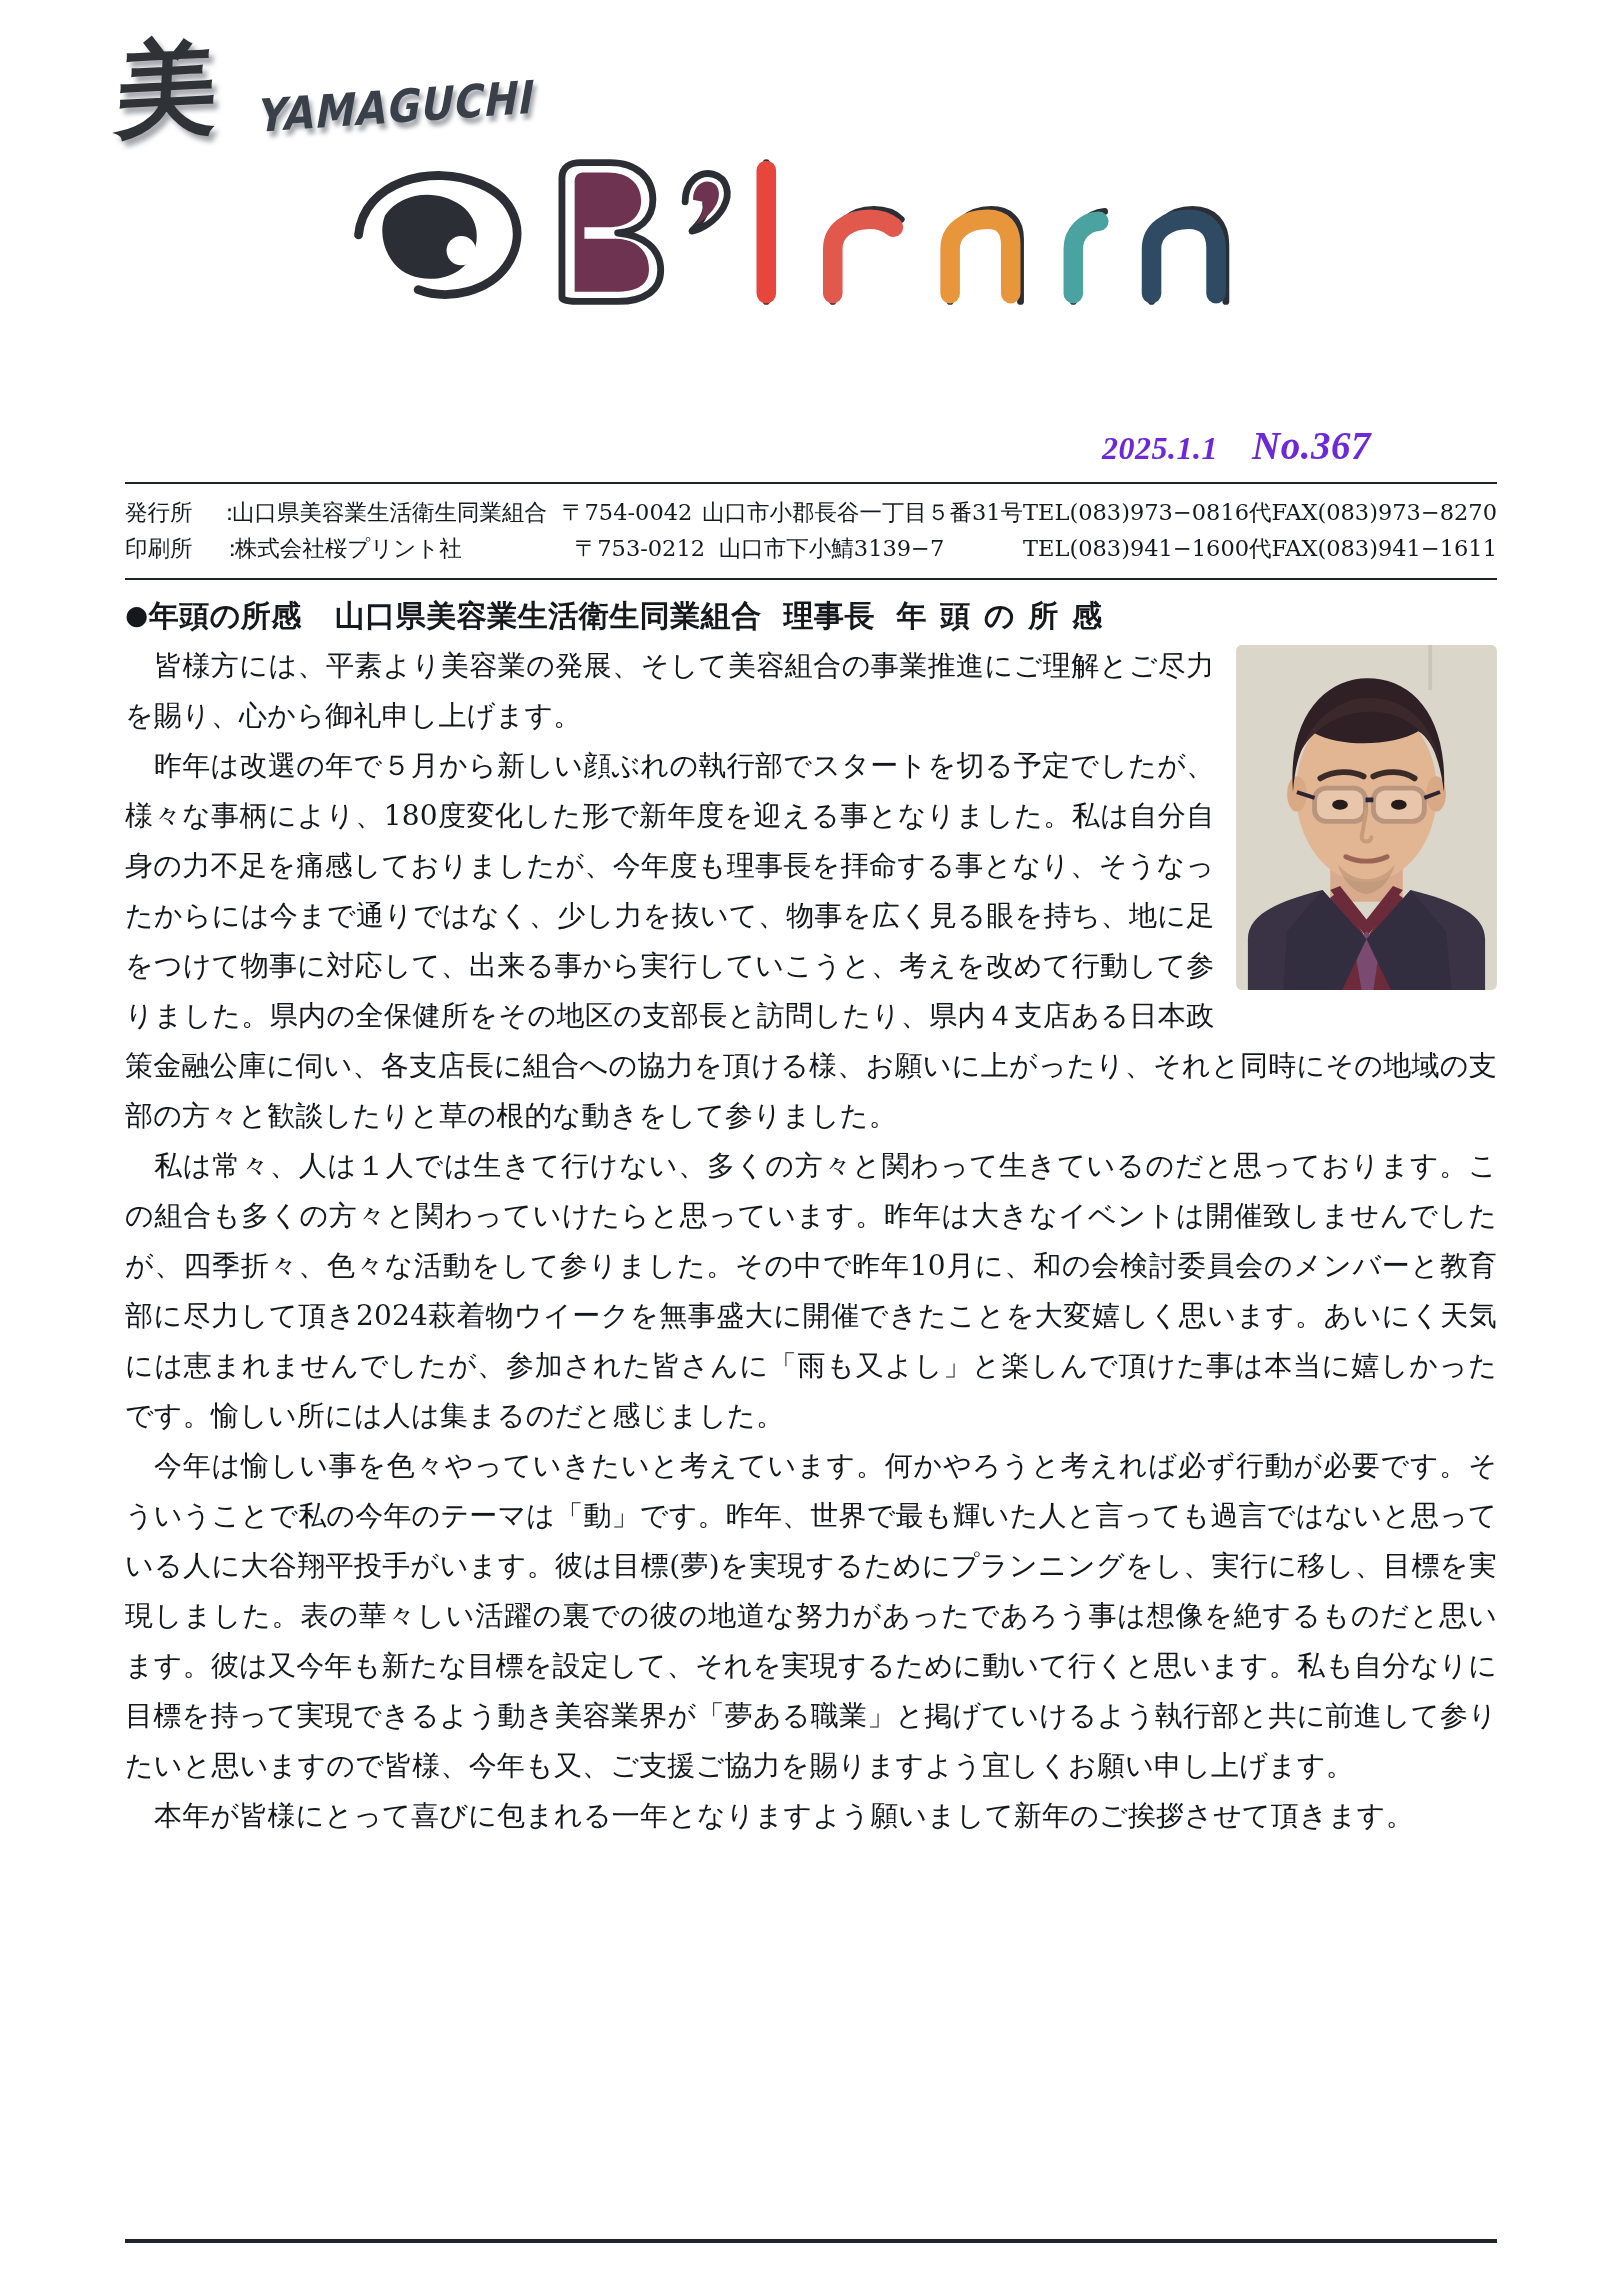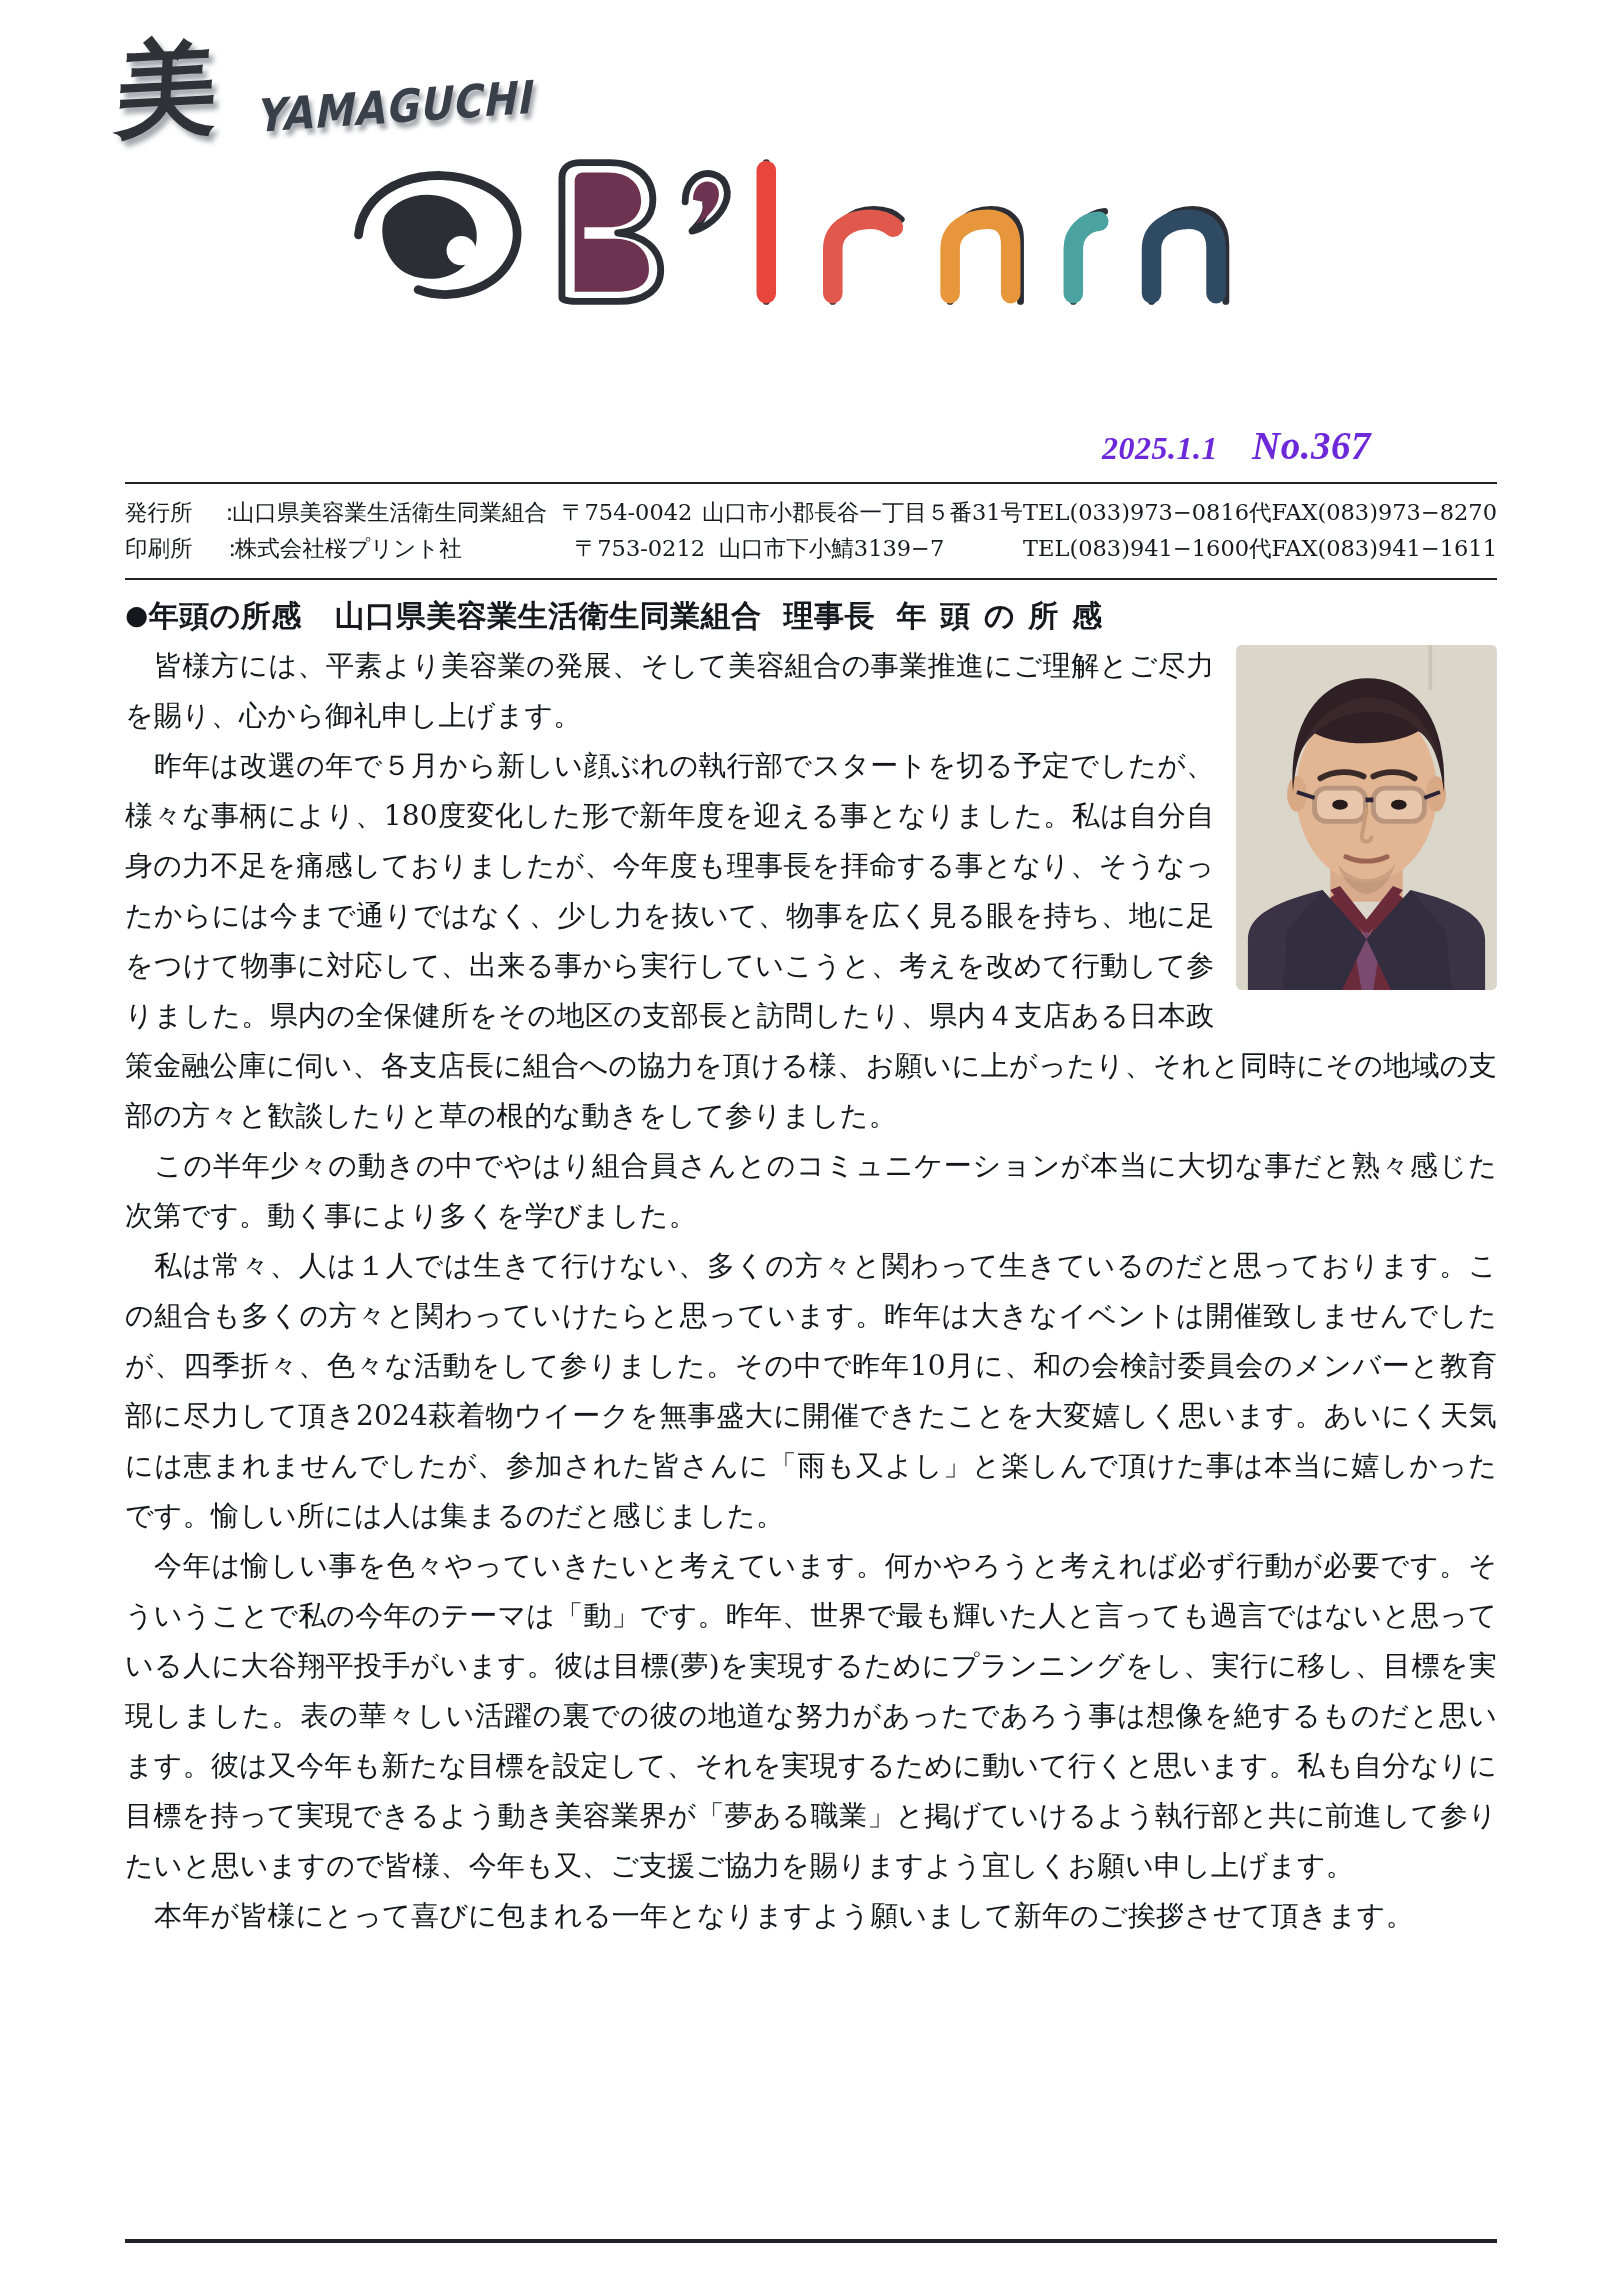--- a/index.html
+++ b/index.html
@@ -258,21 +258,21 @@
   </div>
 
   <div class="imprint">
 
     <div class="imprint-row">
       <span class="imp-label">発行所</span>
       <span class="imp-colon">：</span>
       <span class="imp-org">山口県美容業生活衛生同業組合</span>
       <span class="imp-zip">〒754-0042</span>
       <span class="imp-addr">山口市小郡長谷一丁目５番31号</span>
-      <span class="imp-tel">TEL(033)973−0816代</span>
+      <span class="imp-tel">TEL(083)973−0816代</span>
       <span class="imp-fax">FAX(083)973−8270</span>
     </div>
 
     <div class="imprint-row">
       <span class="imp-label">印刷所</span>
       <span class="imp-colon">：</span>
       <span class="imp-org">株式会社桜プリント社</span>
       <span class="imp-zip">〒753-0212</span>
       <span class="imp-addr">山口市下小鯖3139−7</span>
       <span class="imp-tel">TEL(083)941−1600代</span>
@@ -330,21 +330,20 @@
           <path d="M133 168 L128 196 C 128 202, 138 202, 138 196" stroke="#c79a78" stroke-width="4" fill="none" stroke-linecap="round"></path>
 
           <path d="M112 216 C 124 222, 142 222, 154 216" stroke="#9c6454" stroke-width="5" fill="none" stroke-linecap="round"></path>
 
           <path d="M104 224 C 120 244, 146 244, 162 224 C 156 246, 140 254, 133 254 C 126 254, 110 246, 104 224 Z" fill="#b08a6e" opacity="0.5"></path>
         </svg>
       </div>
 
       <p>皆様方には、平素より美容業の発展、そして美容組合の事業推進にご理解とご尽力を賜り、心から御礼申し上げます。</p>
       <p>昨年は改選の年で５月から新しい顔ぶれの執行部でスタートを切る予定でしたが、様々な事柄により、180度変化した形で新年度を迎える事となりました。私は自分自身の力不足を痛感しておりましたが、今年度も理事長を拝命する事となり、そうなったからには今まで通りではなく、少し力を抜いて、物事を広く見る眼を持ち、地に足をつけて物事に対応して、出来る事から実行していこうと、考えを改めて行動して参りました。県内の全保健所をその地区の支部長と訪問したり、県内４支店ある日本政策金融公庫に伺い、各支店長に組合への協力を頂ける様、お願いに上がったり、それと同時にその地域の支部の方々と歓談したりと草の根的な動きをして参りました。</p>
-      <p>この半年少々の動きの中でやはり組合員さんとのコミュニケーションが本当に大切な事だと熟々感じた次第です。動く事により多くを学びました。</p>
       <p>私は常々、人は１人では生きて行けない、多くの方々と関わって生きているのだと思っております。この組合も多くの方々と関わっていけたらと思っています。昨年は大きなイベントは開催致しませんでしたが、四季折々、色々な活動をして参りました。その中で昨年10月に、和の会検討委員会のメンバーと教育部に尽力して頂き2024萩着物ウイークを無事盛大に開催できたことを大変嬉しく思います。あいにく天気には恵まれませんでしたが、参加された皆さんに「雨も又よし」と楽しんで頂けた事は本当に嬉しかったです。愉しい所には人は集まるのだと感じました。</p>
       <p>今年は愉しい事を色々やっていきたいと考えています。何かやろうと考えれば必ず行動が必要です。そういうことで私の今年のテーマは「動」です。昨年、世界で最も輝いた人と言っても過言ではないと思っている人に大谷翔平投手がいます。彼は目標(夢)を実現するためにプランニングをし、実行に移し、目標を実現しました。表の華々しい活躍の裏での彼の地道な努力があったであろう事は想像を絶するものだと思います。彼は又今年も新たな目標を設定して、それを実現するために動いて行くと思います。私も自分なりに目標を持って実現できるよう動き美容業界が「夢ある職業」と掲げていけるよう執行部と共に前進して参りたいと思いますので皆様、今年も又、ご支援ご協力を賜りますよう宜しくお願い申し上げます。</p>
       <p>本年が皆様にとって喜びに包まれる一年となりますよう願いまして新年のご挨拶させて頂きます。</p>
     </div>
   </div>
 
   <div class="footer-rule"></div>
 </div>
 
 

